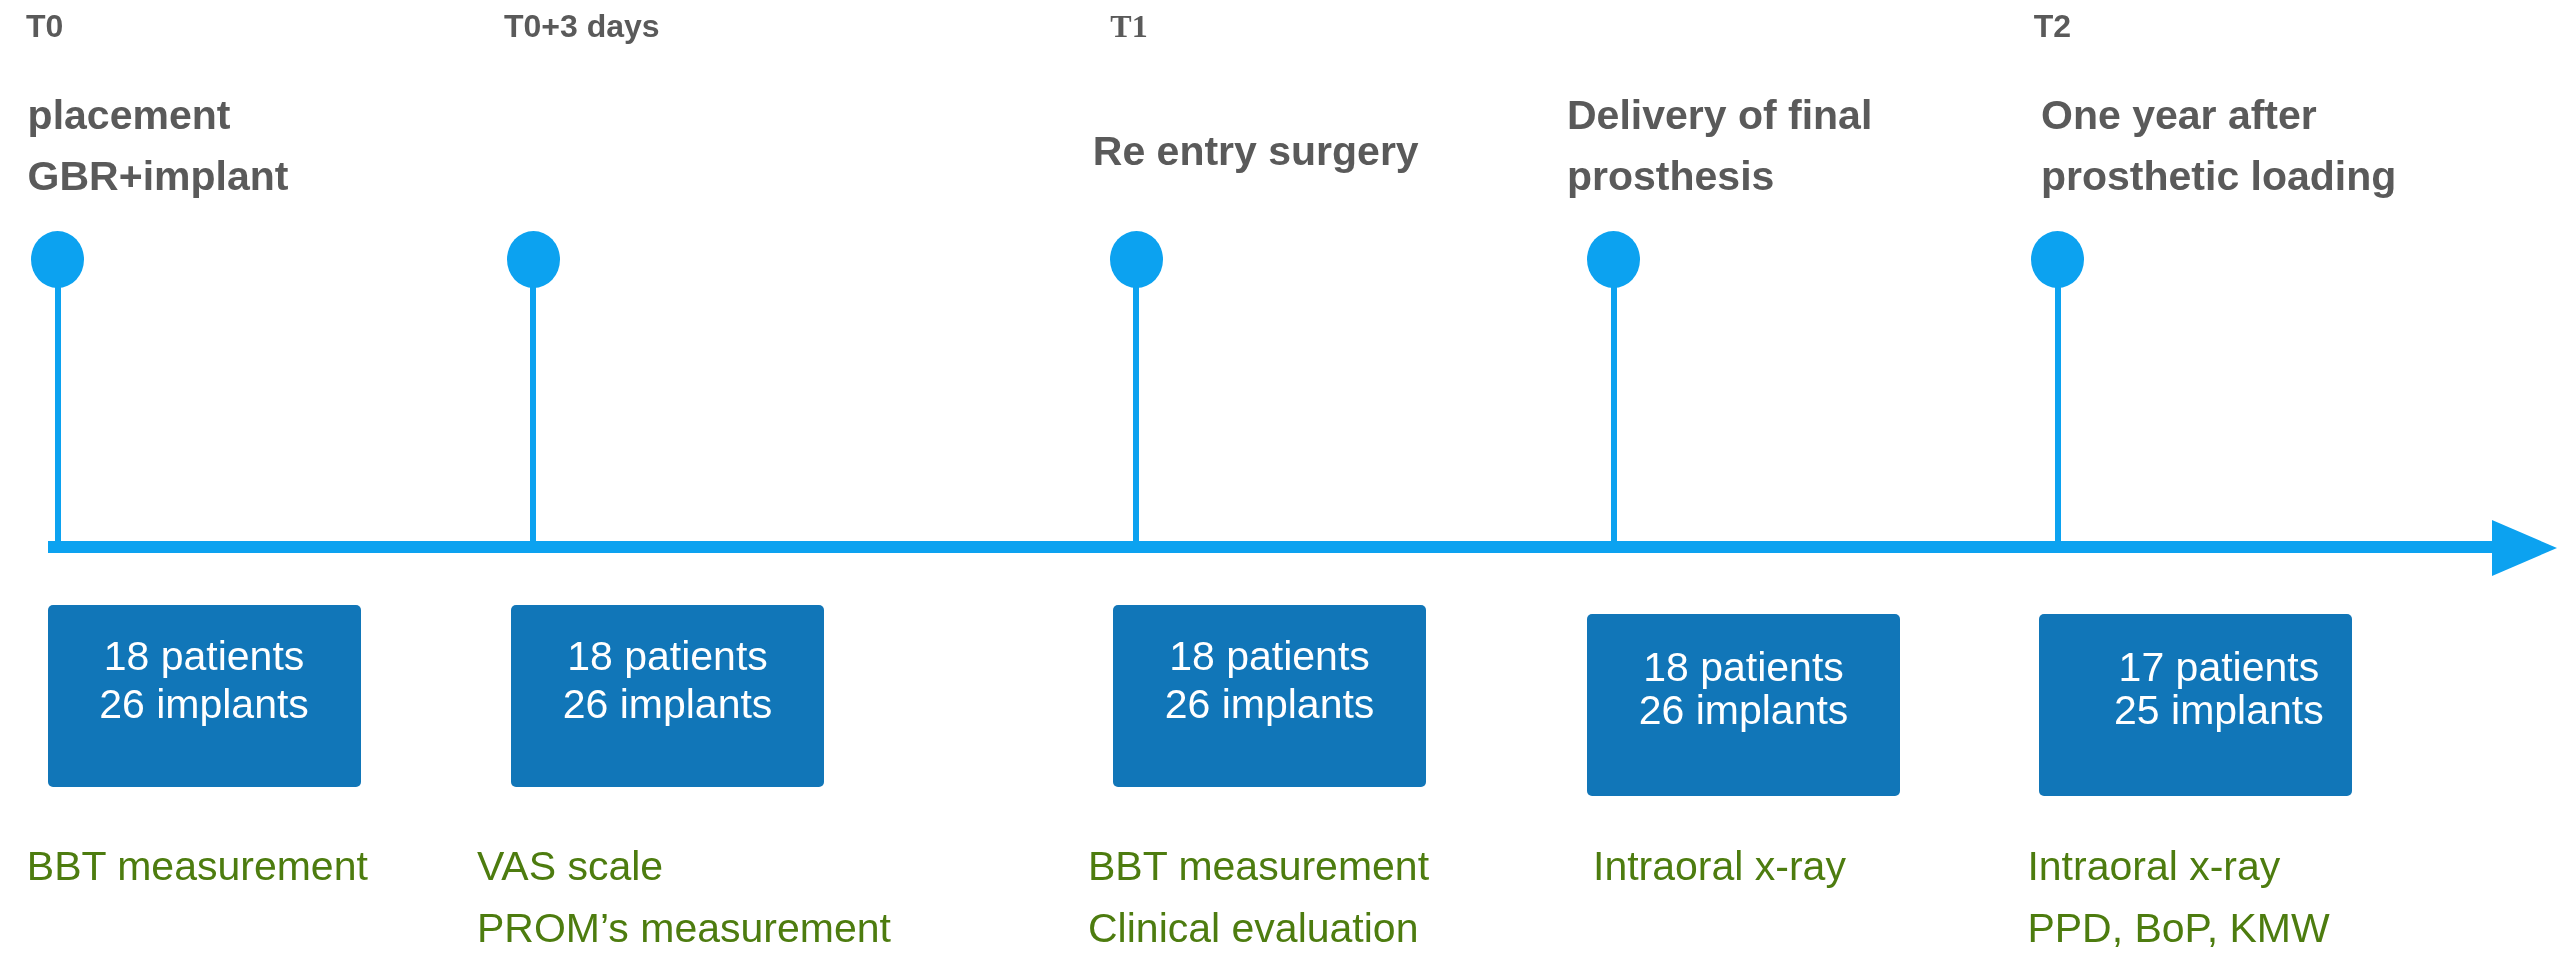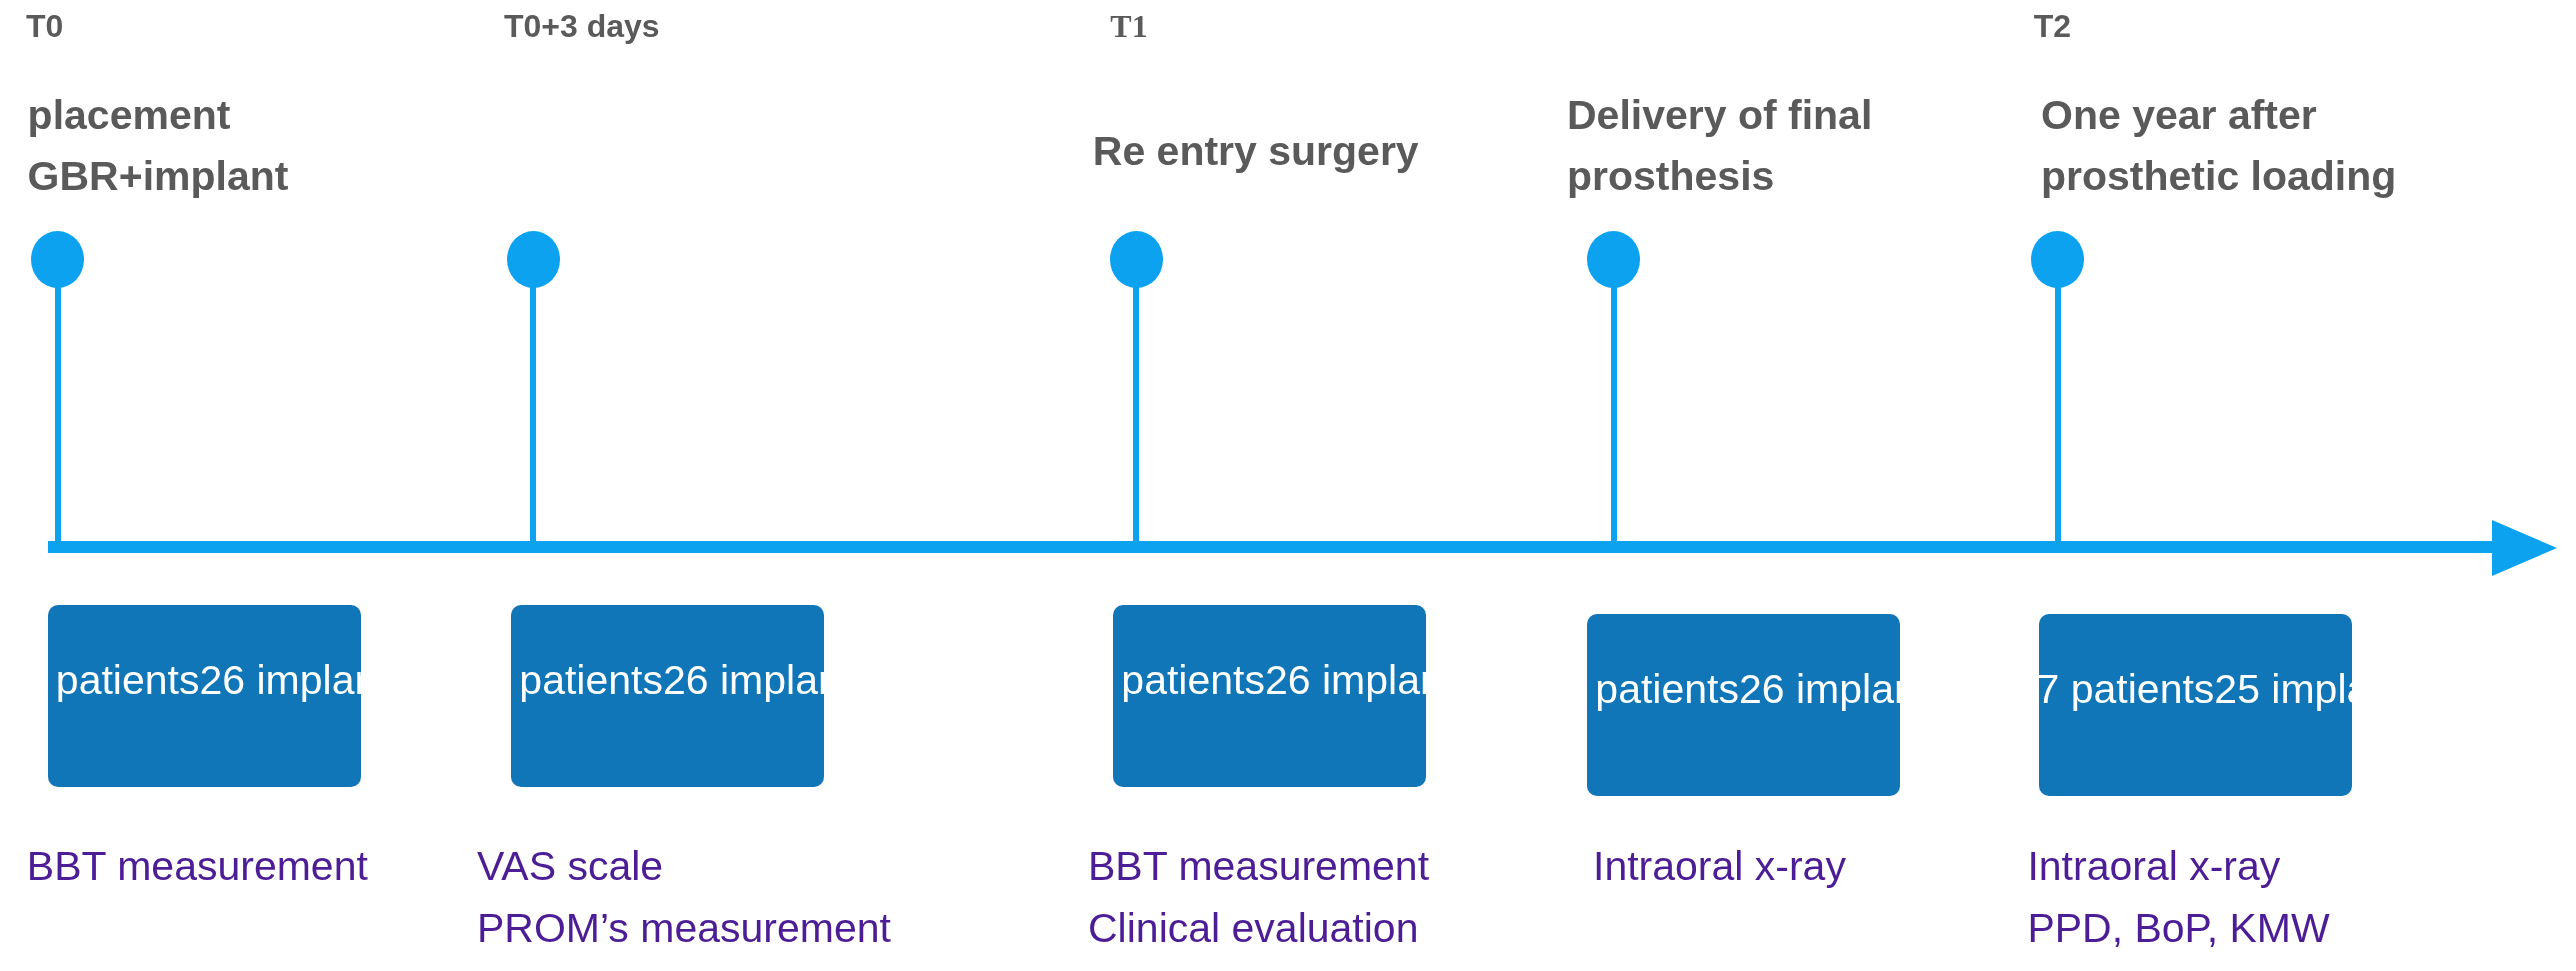--- a/index.html
+++ b/index.html
@@ -51,38 +51,38 @@
     position:absolute;top:263px;width:5.6px;height:287px;background:#0ca2f0;
   }
   .col1 .stem{left:29px;}
   .col2 .stem{left:53px;}
   .col3 .stem{left:45px;}
   .col4 .stem{left:44px;}
   .col5 .stem{left:34px;}
 
   .box{
     position:absolute;top:605px;width:313px;height:182px;
-    background:#1176b8;border-radius:10px;
-    display:flex;flex-direction:row;align-items:center;justify-content:center;
+    background:#1176b8;border-radius:5px;
+    display:flex;flex-direction:column;align-items:center;justify-content:center;
     padding-bottom:32px;box-sizing:border-box;
   }
   .col1 .box{left:21.5px;}
   .col2 .box{left:34px;}
   .col3 .box{left:25px;}
   .col4 .box{left:20px;top:614px;}
   .col5 .box{left:18.4px;top:614px;padding-left:46px;}
   .box .bline{
     color:#ffffff;font-size:41px;font-weight:400;line-height:48px;
     white-space:nowrap;
   }
   .col4 .box .bline,.col5 .box .bline{line-height:43px;}
 
   .meas{
     position:absolute;top:835px;left:0;
-    font-size:41px;font-weight:400;color:#4c1d95;line-height:62px;
+    font-size:41px;font-weight:400;color:#4d7c0f;line-height:62px;
     white-space:nowrap;
   }
   .col1 .meas{left:0.8px;}
   .col3 .meas{left:0px;}
   .col4 .meas{left:26px;}
   .col5 .meas{left:6.4px;}
 
   .axis-line{
     position:absolute;left:48px;top:541px;width:2446px;height:12px;
     background:#0ca2f0;

